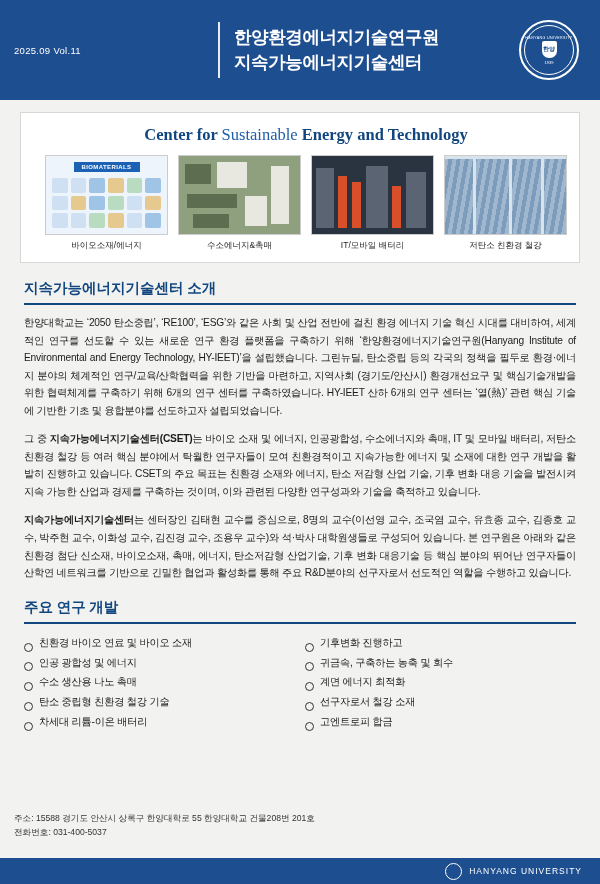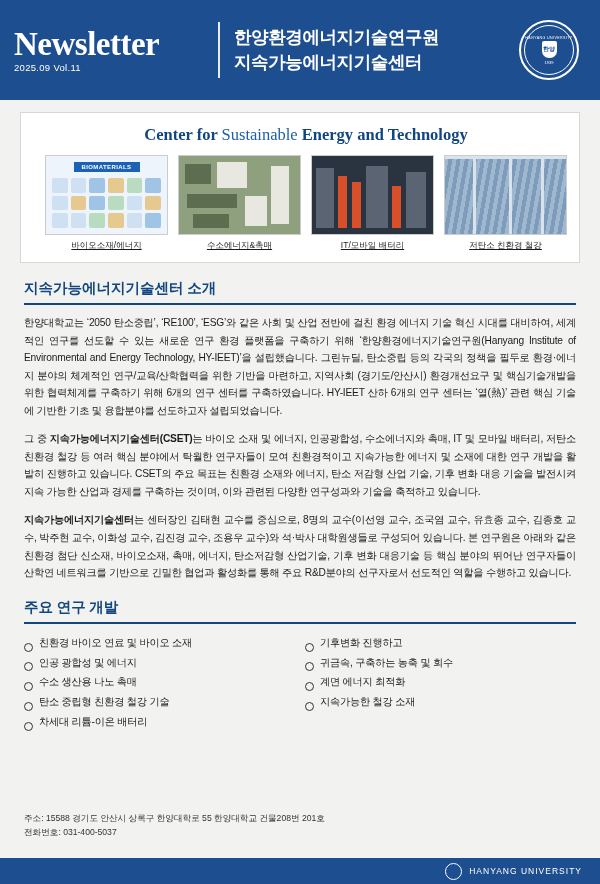--- a/index.html
+++ b/index.html
@@ -128,21 +128,20 @@
     margin-bottom: 10px;
     font-family: "Liberation Serif", serif;
   }
   .banner-title .light {
     font-weight: normal;
     color: #1f5ea8;
   }
   .photo-row {
     display: flex;
     gap: 10px;
-    text-decoration: underline;
   }
   .photo-cell {
     flex: 1;
     display: flex;
     flex-direction: column;
   }
   .photo {
     height: 78px;
     position: relative;
     overflow: hidden;
@@ -269,21 +268,21 @@
     border: 1px solid #333;
     border-radius: 50%;
     margin-right: 6px;
     flex: 0 0 auto;
     position: relative;
     top: -1px;
   }
   
   .footer-info {
     position: absolute;
-    left: 24px;
+    left: 14px;
     bottom: 44px;
     font-size: 8.6px;
     line-height: 1.7;
     color: #333;
   }
   .footer-bar {
     position: absolute;
     left: 0; right: 0; bottom: 0;
     height: 26px;
     background: #1d4e8f;
@@ -310,21 +309,20 @@
     align-items: center;
   }
 </style>
 </head>
 <body>
 
 <div class="page">
 
   <div class="header">
     <div class="header-left">
-      <div class="newsletter-title">Newsletter</div>
       <div class="newsletter-sub">2025.09 Vol.11</div>
     </div>
     <div class="header-divider"></div>
     <div class="header-center">
       <div>한양환경에너지기술연구원</div>
       <div>지속가능에너지기술센터</div>
     </div>
     <div class="header-right">
       <div class="emblem">
         <div class="emblem-top">HANYANG UNIVERSITY</div>
@@ -445,21 +443,25 @@
         <div class="rnd-item">
             <span class="rnd-bullet"></span>
             <span>귀금속, 구축하는 농축 및 회수</span>
           </div>
         <div class="rnd-item">
             <span class="rnd-bullet"></span>
             <span>계면 에너지 최적화</span>
           </div>
         <div class="rnd-item">
             <span class="rnd-bullet"></span>
-            <span>지속가능한 철강 소재</span>
+            <span>선구자로서 철강 소재</span>
+          </div>
+        <div class="rnd-item">
+            <span class="rnd-bullet"></span>
+            <span>고엔트로피 합금</span>
           </div>
       </div>
     </div>
   </div>
 
   <div class="footer-info">
     <div>주소: 15588 경기도 안산시 상록구 한양대학로 55 한양대학교 건물208번 201호</div>
     <div>전화번호: 031-400-5037</div>
   </div>
 

